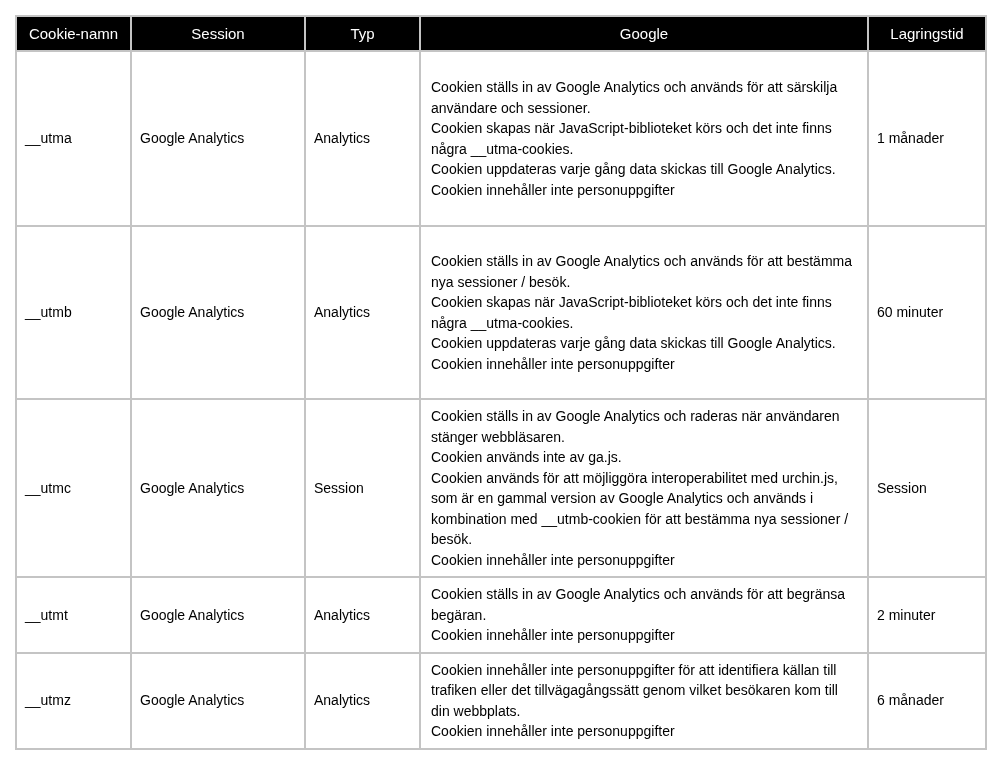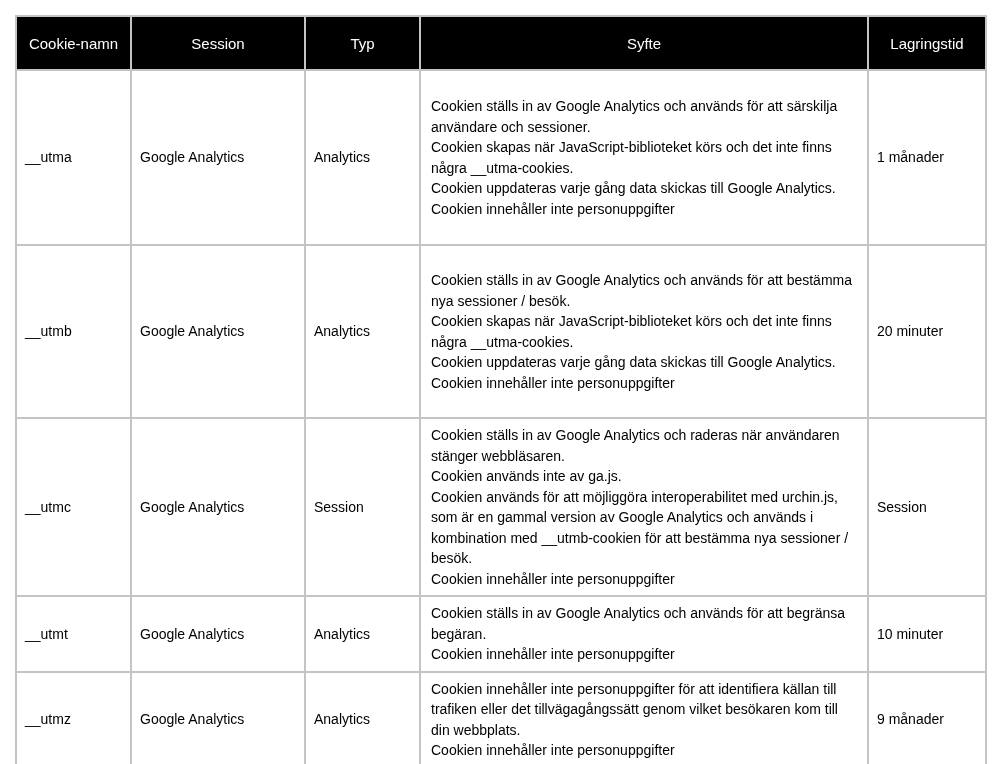--- a/index.html
+++ b/index.html
@@ -31,21 +31,21 @@
   }
   .cookie-table th,
   .cookie-table td {
     border: 2px solid var(--border-color);
   }
   .cookie-table thead th {
     background: var(--header-bg);
     color: var(--header-text);
     font-weight: normal;
     font-size: 15px;
-    height: 54px;
+    height: 35px;
     text-align: center;
     vertical-align: middle;
     padding: 2px 4px;
   }
   .cookie-table td {
     font-size: 14px;
     vertical-align: middle;
     padding: 6px 10px 6px 8px;
     line-height: 20.5px;
   }
@@ -77,21 +77,21 @@
       <col class="c-partner">
       <col class="c-typ">
       <col class="c-syfte">
       <col class="c-lagring">
     </colgroup>
     <thead>
       <tr>
         <th>Cookie-namn</th>
         <th>Session</th>
         <th>Typ</th>
-        <th>Syfte</th>
+        <th>Google</th>
         <th>Lagringstid</th>
       </tr>
     </thead>
     <tbody>
       <tr class="row-utma">
         <td class="name-cell">__utma</td>
         <td class="partner-cell">Google Analytics</td>
         <td class="typ-cell">Analytics</td>
         <td class="syfte-cell">Cookien ställs in av Google Analytics och används för att särskilja användare och sessioner.
 Cookien skapas när JavaScript-biblioteket körs och det inte finns några __utma-cookies.
@@ -100,43 +100,43 @@
         <td class="lagring-cell">1 månader</td>
       </tr>
       <tr class="row-utmb">
         <td class="name-cell">__utmb</td>
         <td class="partner-cell">Google Analytics</td>
         <td class="typ-cell">Analytics</td>
         <td class="syfte-cell">Cookien ställs in av Google Analytics och används för att bestämma nya sessioner / besök.
 Cookien skapas när JavaScript-biblioteket körs och det inte finns några __utma-cookies.
 Cookien uppdateras varje gång data skickas till Google Analytics.
 Cookien innehåller inte personuppgifter</td>
-        <td class="lagring-cell">20 minuter</td>
+        <td class="lagring-cell">60 minuter</td>
       </tr>
       <tr class="row-utmc">
         <td class="name-cell">__utmc</td>
         <td class="partner-cell">Google Analytics</td>
         <td class="typ-cell">Session</td>
         <td class="syfte-cell">Cookien ställs in av Google Analytics och raderas när användaren stänger webbläsaren.
 Cookien används inte av ga.js.
 Cookien används för att möjliggöra interoperabilitet med urchin.js, som är en gammal version av Google Analytics och används i kombination med __utmb-cookien för att bestämma nya sessioner / besök.
 Cookien innehåller inte personuppgifter</td>
         <td class="lagring-cell">Session</td>
       </tr>
       <tr class="row-utmt">
         <td class="name-cell">__utmt</td>
         <td class="partner-cell">Google Analytics</td>
         <td class="typ-cell">Analytics</td>
         <td class="syfte-cell">Cookien ställs in av Google Analytics och används för att begränsa begäran.
 Cookien innehåller inte personuppgifter</td>
-        <td class="lagring-cell">10 minuter</td>
+        <td class="lagring-cell">2 minuter</td>
       </tr>
       <tr class="row-utmz">
         <td class="name-cell">__utmz</td>
         <td class="partner-cell">Google Analytics</td>
         <td class="typ-cell">Analytics</td>
         <td class="syfte-cell">Cookien innehåller inte personuppgifter för att identifiera källan till trafiken eller det tillvägagångssätt genom vilket besökaren kom till din webbplats.
 Cookien innehåller inte personuppgifter</td>
-        <td class="lagring-cell">9 månader</td>
+        <td class="lagring-cell">6 månader</td>
       </tr>
     </tbody>
   </table>
 </div>
 
 </body></html>

